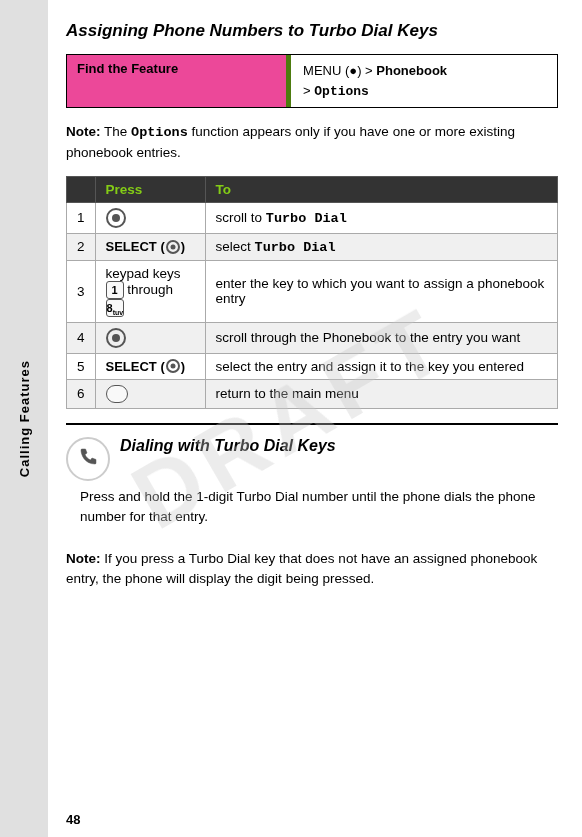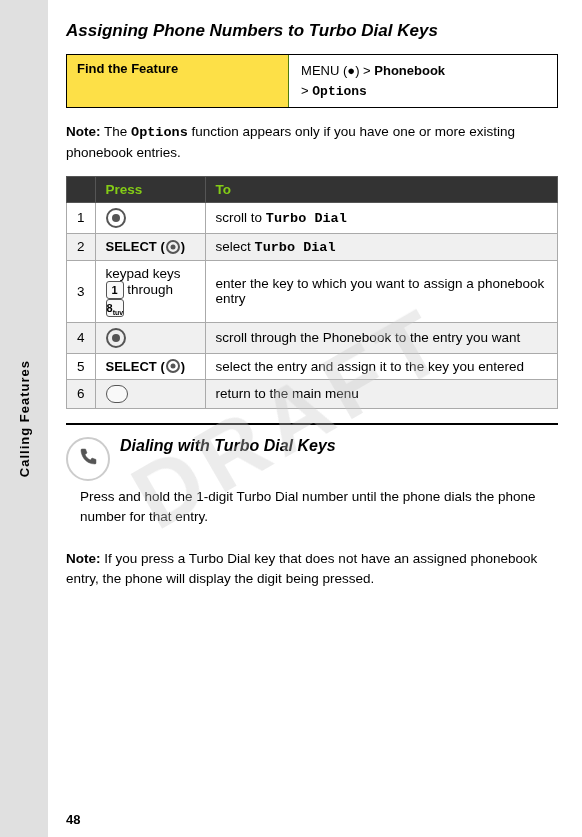--- a/index.html
+++ b/index.html
@@ -80,25 +80,25 @@
 
     .find-feature-box {
       border: 1px solid #000;
       display: inline-grid;
       grid-template-columns: auto auto;
       margin-bottom: 14px;
       width: 100%;
     }
 
     .find-feature-label {
-      background: #fde047;
+      background: #ec4899;
       font-weight: bold;
       font-size: 13px;
       padding: 6px 10px;
-      border-right: 1px solid #4d7c0f;
+      border-right: 5px solid #4d7c0f;
     }
 
     .find-feature-value {
       font-size: 13px;
       padding: 6px 12px;
       line-height: 1.5;
     }
 
     .note-text {
       font-size: 13.5px;

